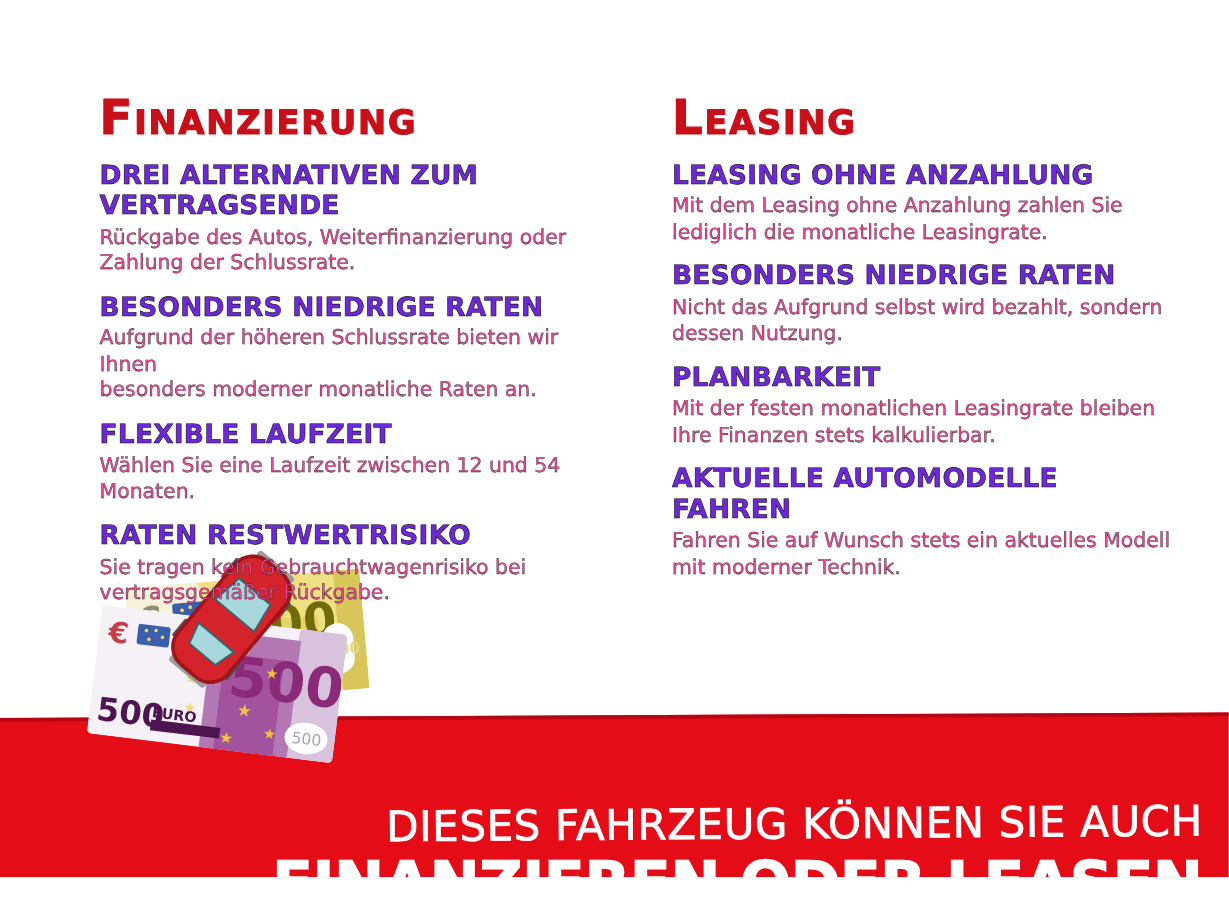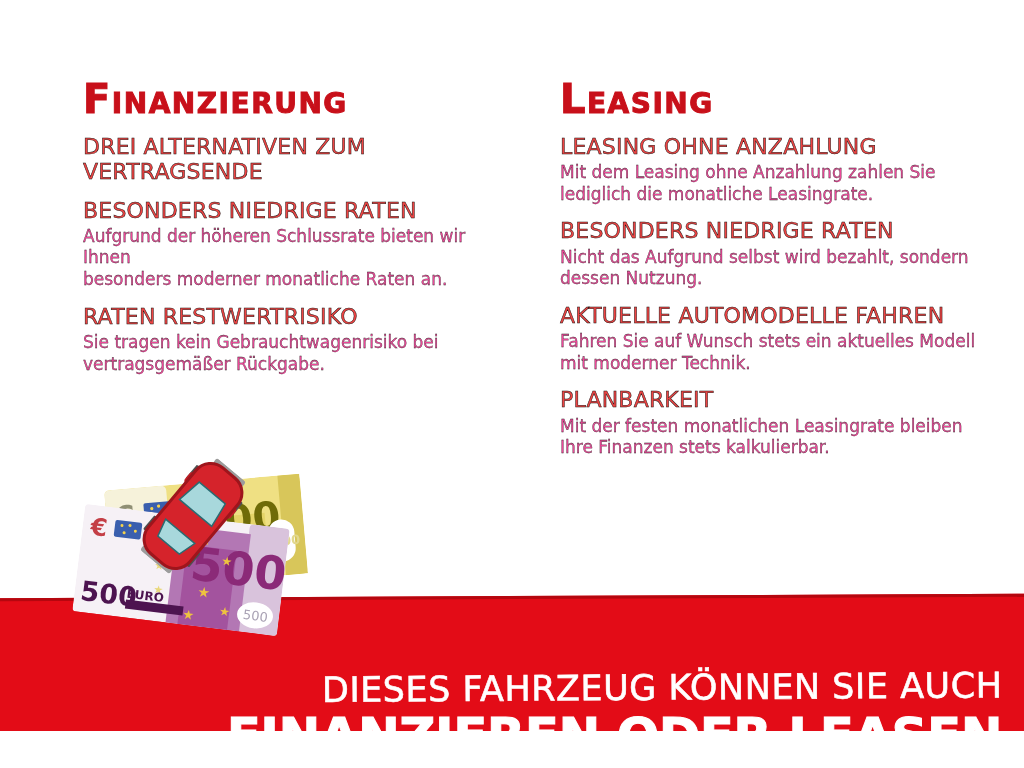--- a/index.html
+++ b/index.html
@@ -17,22 +17,22 @@
   .col{position:absolute;top:78px;z-index:5;}
   .col-left{left:83px;width:412px;}
   .col-right{left:560px;width:424px;}
   .col-title{
     margin:0 0 14px 0;font-size:40px;line-height:1.05;font-weight:700;
     font-variant:small-caps;letter-spacing:1.5px;color:#c8101a;
     -webkit-text-stroke:1px #c8101a;
   }
   .section{margin-bottom:13px;}
   .section h3{
-    margin:0 0 3px 0;font-size:22px;line-height:1.15;font-weight:400;
-    color:#ef4444;letter-spacing:0.2px;-webkit-text-stroke:0.5px #17120f;
+    margin:0 0 3px 0;font-size:22px;line-height:1.15;font-weight:700;
+    color:#6d28d9;letter-spacing:0.2px;-webkit-text-stroke:0.5px #17120f;
   }
   .section p{
     margin:0;font-size:17px;line-height:1.27;color:#ec4899;
     white-space:pre-line;-webkit-text-stroke:0.3px #262220;
   }
   
   .banner-text{position:absolute;top:631px;right:22px;text-align:right;color:#ffffff;z-index:6;margin-top:36px;}
   .banner-line1{
     font-size:35px;line-height:1.2;font-weight:400;letter-spacing:0.5px;
     -webkit-text-stroke:0.6px #ffffff;transform:rotate(-0.4deg);
@@ -52,25 +52,31 @@
 
 <div class="stage">
 
   <div class="red-band"></div>
 
   <div class="col col-left">
     <h2 class="col-title">Finanzierung</h2>
 
     <div class="section">
       <h3>DREI ALTERNATIVEN ZUM VERTRAGSENDE</h3>
+      <p>Rückgabe des Autos, Weiterfinanzierung oder
+Zahlung der Schlussrate.</p>
     </div>
     <div class="section">
       <h3>BESONDERS NIEDRIGE RATEN</h3>
       <p>Aufgrund der höheren Schlussrate bieten wir Ihnen
 besonders moderner monatliche Raten an.</p>
+    </div>
+    <div class="section">
+      <h3>FLEXIBLE LAUFZEIT</h3>
+      <p>Wählen Sie eine Laufzeit zwischen 12 und 54 Monaten.</p>
     </div>
     <div class="section">
       <h3>RATEN RESTWERTRISIKO</h3>
       <p>Sie tragen kein Gebrauchtwagenrisiko bei
 vertragsgemäßer Rückgabe.</p>
     </div>
   </div>
 
   <div class="col col-right">
     <h2 class="col-title">Leasing</h2>
@@ -79,28 +85,28 @@
       <h3>LEASING OHNE ANZAHLUNG</h3>
       <p>Mit dem Leasing ohne Anzahlung zahlen Sie
 lediglich die monatliche Leasingrate.</p>
     </div>
     <div class="section">
       <h3>BESONDERS NIEDRIGE RATEN</h3>
       <p>Nicht das Aufgrund selbst wird bezahlt, sondern
 dessen Nutzung.</p>
     </div>
     <div class="section">
+      <h3>PLANBARKEIT</h3>
+      <p>Mit der festen monatlichen Leasingrate bleiben
+Ihre Finanzen stets kalkulierbar.</p>
+    </div>
+    <div class="section">
       <h3>AKTUELLE AUTOMODELLE FAHREN</h3>
       <p>Fahren Sie auf Wunsch stets ein aktuelles Modell
 mit moderner Technik.</p>
-    </div>
-    <div class="section">
-      <h3>PLANBARKEIT</h3>
-      <p>Mit der festen monatlichen Leasingrate bleiben
-Ihre Finanzen stets kalkulierbar.</p>
     </div>
   </div>
 
   <div class="note-200">
     <svg width="196" height="100" viewBox="0 0 196 100">
       <rect x="0" y="0" width="196" height="100" rx="5" fill="#efe083"></rect>
       <rect x="0" y="0" width="62" height="100" rx="5" fill="#f6f2da"></rect>
       <rect x="174" y="0" width="22" height="100" fill="#d8c65a"></rect>
       <rect x="92" y="36" width="66" height="58" fill="#e4d468"></rect>
       <text x="8" y="38" font-size="30" font-weight="bold" fill="#8f8f74">€</text>

